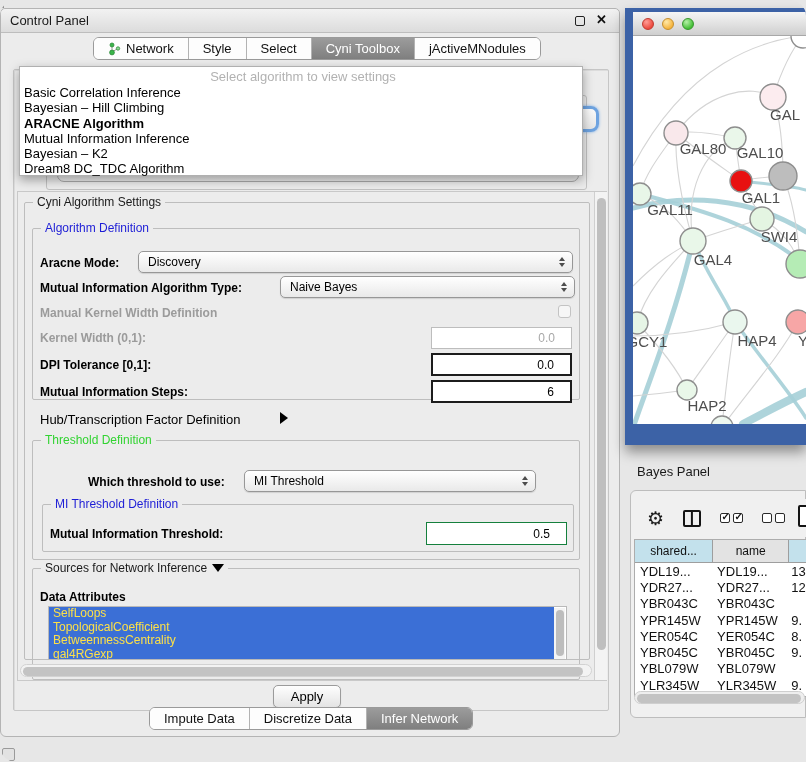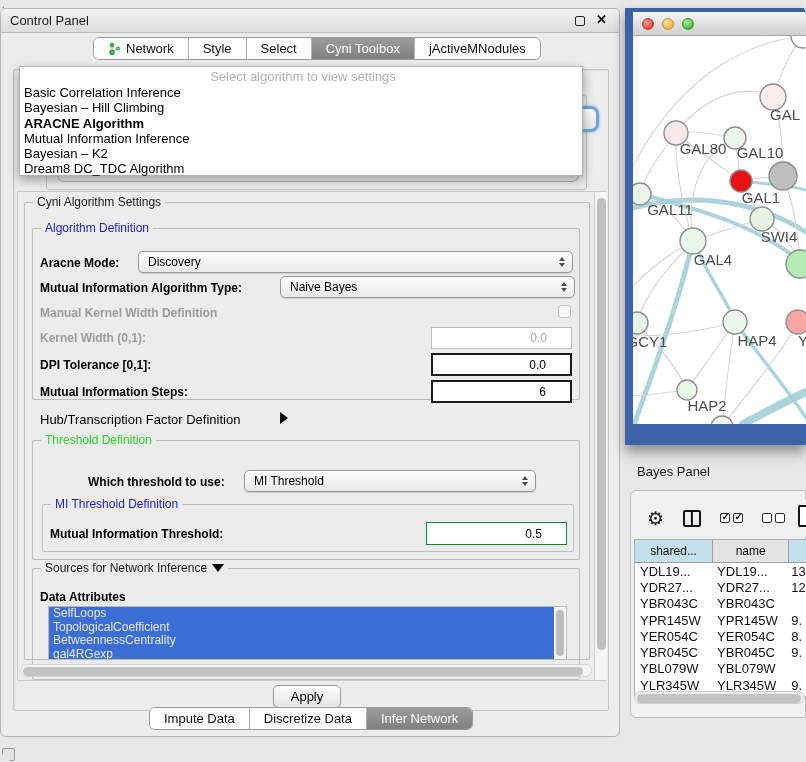--- a/index.html
+++ b/index.html
@@ -67,37 +67,37 @@
   .combo { position:absolute; height:22px; border:1px solid #979797; border-radius:5px;
         background:linear-gradient(#ffffff,#e9e9e9); display:flex; align-items:center;
         padding:0 22px 0 9px; font-size:12px; color:#000; box-shadow:0 1px 1px rgba(0,0,0,.12); }
   .stepper { position:absolute; right:7px; top:50%; transform:translateY(-50%);
         display:flex; flex-direction:column; gap:2px; }
   .stepper .up   { width:0;height:0;border-left:3.5px solid transparent;border-right:3.5px solid transparent;border-bottom:4.5px solid #4c4c4c; }
   .stepper .down { width:0;height:0;border-left:3.5px solid transparent;border-right:3.5px solid transparent;border-top:4.5px solid #4c4c4c; }
 
   
   .field { position:absolute; background:#fff; font-size:12px; display:flex; align-items:center;
-        justify-content:flex-end; padding-right:24px; color:#000; }
+        justify-content:flex-end; padding-right:16px; color:#000; }
   .field.strong { border:2px solid #1c1c1c; }
   .field.soft   { border:1px solid #15803d; }
   .field.dis    { border:1px solid #bdbdbd; color:#a8a8a8; }
 
   .checkbox { position:absolute; width:13px; height:13px; border:1px solid #c3c3c3;
         border-radius:3px; background:#f6f6f6; }
 
   .tri-right { display:inline-block; width:0; height:0; border-top:6px solid transparent;
         border-bottom:6px solid transparent; border-left:8px solid #000; }
   .tri-down  { display:inline-block; width:0; height:0; border-left:6.5px solid transparent;
         border-right:6.5px solid transparent; border-top:8px solid #000; }
 
   
   .srclist { position:absolute; left:46px; top:596px; width:519px; height:54px; background:#fff;
         border:1px solid #b9b9b9; overflow:hidden; }
-  .srclist .list-item { height:13.5px; line-height:13.5px; font-size:12px; color:#e5e5e5;
+  .srclist .list-item { height:13.5px; line-height:13.5px; font-size:12px; color:#fde047;
         background:#3b6fd6; padding-left:4px; width:calc(100% - 12px); }
   .srclist-scroll { position:absolute; right:1px; top:1px; width:11px; height:52px; background:#f4f4f4; }
   .srclist-thumb { position:absolute; left:1.5px; top:2px; width:8px; height:46px; background:#bdbdbd; border-radius:4px; }
 
   
   .vscroll { position:absolute; background:#f3f3f3; border-left:1px solid #cfcfcf; }
   .vthumb  { position:absolute; background:#bfbfbf; border-radius:6px; }
   .hscroll { position:absolute; background:#f3f3f3; border:1px solid #d2d2d2; border-radius:7px; }
   .hthumb  { position:absolute; background:#c3c3c3; border-radius:6px; }
 

